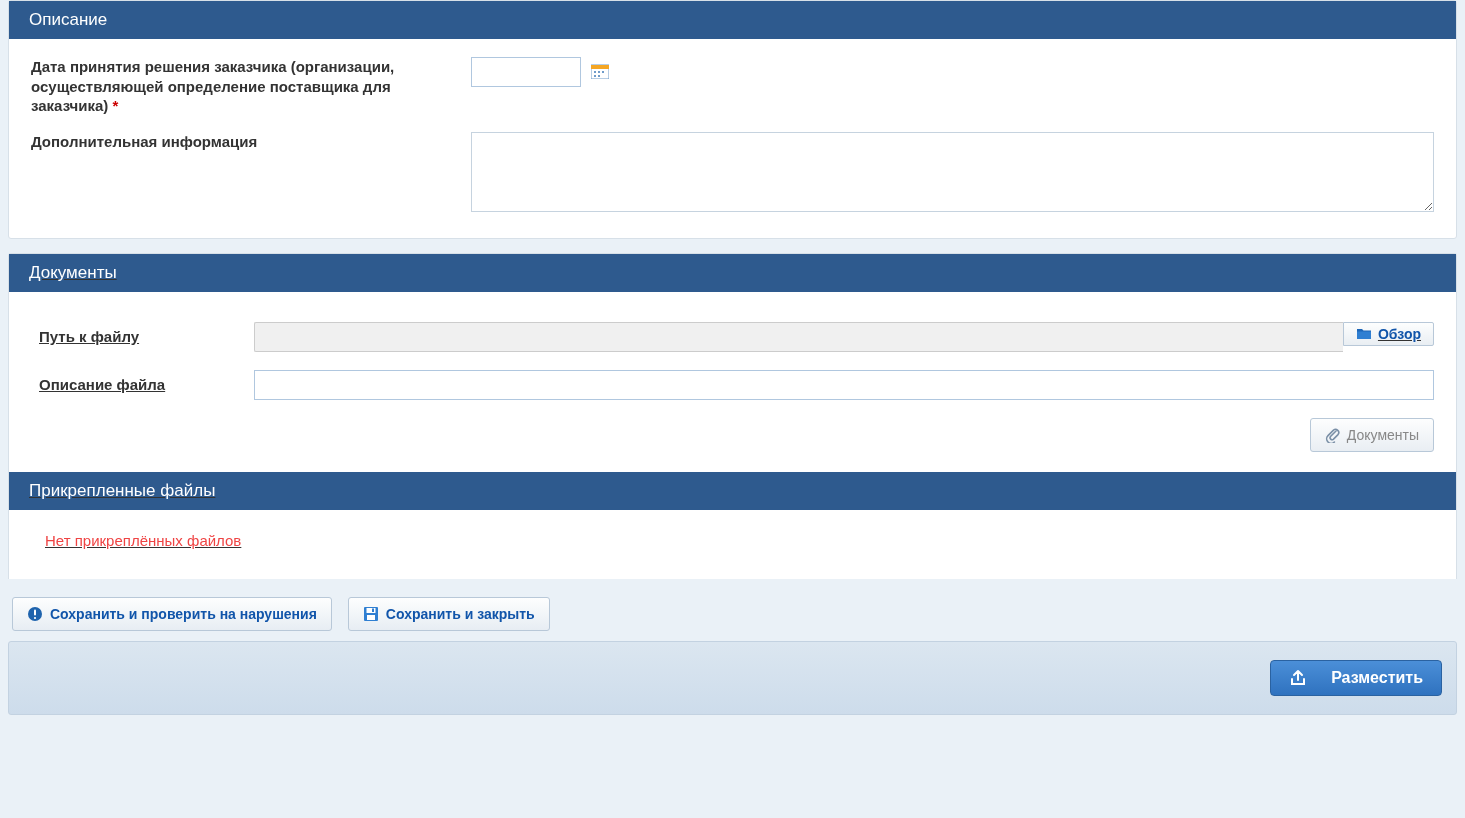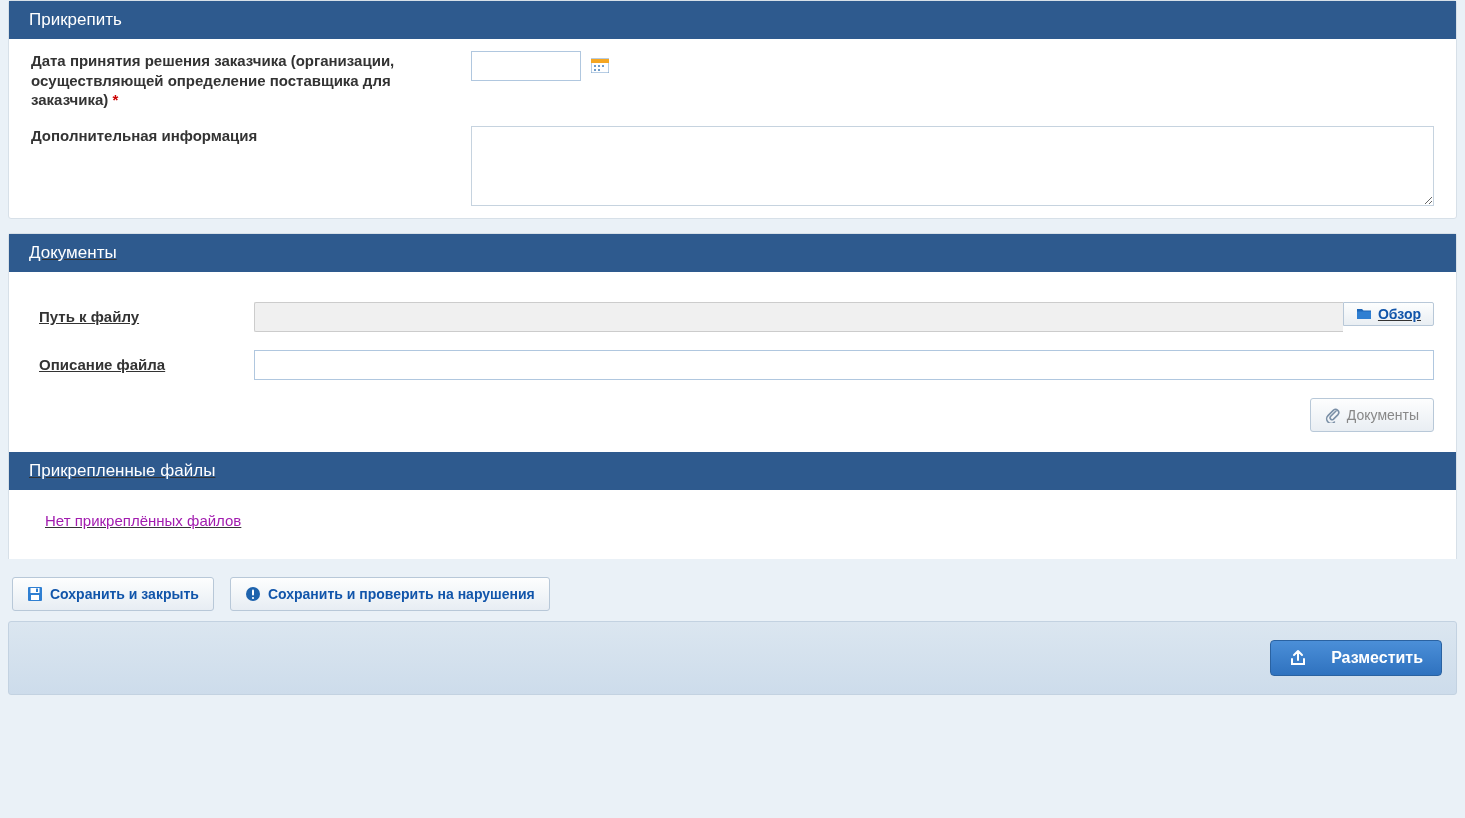--- a/index.html
+++ b/index.html
@@ -17,29 +17,29 @@
     margin-bottom: 14px;
   }
   .panel-header {
     background: #2e5a8e;
     color: #fff;
     padding: 9px 20px;
     font-size: 17px;
     font-weight: 400;
   }
   .panel-body {
-    padding: 12px 22px;
+    padding: 18px 22px;
     border-radius: 20px;
   }
   .form-row {
     display: flex;
     align-items: flex-start;
     margin-bottom: 16px;
   }
-  .form-row:last-child { margin-bottom: 0; }
+  .form-row:last-child { margin-bottom: 8px; }
   .form-label {
     width: 440px;
     flex-shrink: 0;
     font-weight: 700;
     color: #333;
     font-size: 15px;
     line-height: 1.3;
   }
   .req { color: #c00; font-weight: 700; }
   .form-control-area { flex: 1; display: flex; align-items: flex-start; gap: 10px; }
@@ -116,21 +116,21 @@
     border-radius: 3px;
     padding: 0 14px;
     color: #888;
     font-size: 14px;
     cursor: pointer;
     display: inline-flex;
     align-items: center;
     gap: 6px;
     font-family: inherit;
   }
-  .attached-empty { padding: 22px 24px 30px 36px; font-size: 15px; color: #a21caf; }
+  .attached-empty { padding: 22px 24px 30px 36px; font-size: 15px; color: #ef4444; }
 
   
   .action-bar { display: flex; gap: 16px; margin: 4px 0 10px 4px; }
   .action-btn {
     height: 34px;
     background: linear-gradient(#fdfefe,#e7edf3);
     border: 1px solid #b8c8d8;
     border-radius: 3px;
     padding: 0 14px;
     color: #1155aa;
@@ -166,21 +166,21 @@
     align-items: center;
     gap: 24px;
     font-family: inherit;
   }
   svg { display: block; }
 </style>
 </head>
 <body>
 
 <div class="panel">
-  <div class="panel-header">Прикрепить</div>
+  <div class="panel-header">Описание</div>
   <div class="panel-body">
 
     <div class="form-row">
       <div class="form-label">
         <span>Дата принятия решения заказчика (организации, осуществляющей определение поставщика для заказчика)</span>
         <span class="req">*</span>
       </div>
       <div class="form-control-area">
         <input type="text" class="date-input" value="" style="">
         <span class="cal-icon">
@@ -248,38 +248,38 @@
   <div class="panel-header">Прикрепленные файлы</div>
   <div class="attached-empty">Нет прикреплённых файлов</div>
 </div>
 
 <div style="height:14px"></div>
 
 <div class="action-bar">
   <button class="action-btn">
     <span>
       <svg width="16" height="16" viewBox="0 0 16 16">
+        <circle cx="8" cy="8" r="7" fill="#1e63ad"></circle>
+        <rect x="7" y="3.5" width="2" height="6" rx="1" fill="#fff"></rect>
+        <circle cx="8" cy="12" r="1.1" fill="#fff"></circle>
+      </svg>
+    </span>
+    <span>Сохранить и проверить на нарушения</span>
+  </button>
+
+  <button class="action-btn">
+    <span>
+      <svg width="16" height="16" viewBox="0 0 16 16">
         <rect x="1" y="1" width="14" height="14" rx="1" fill="#2f7fd2"></rect>
         <rect x="3.5" y="2" width="9" height="5" fill="#fff"></rect>
         <rect x="4" y="9" width="8" height="5" fill="#fff"></rect>
         <rect x="9" y="2.5" width="2" height="3.5" fill="#2f7fd2"></rect>
       </svg>
     </span>
     <span>Сохранить и закрыть</span>
-  </button>
-
-  <button class="action-btn">
-    <span>
-      <svg width="16" height="16" viewBox="0 0 16 16">
-        <circle cx="8" cy="8" r="7" fill="#1e63ad"></circle>
-        <rect x="7" y="3.5" width="2" height="6" rx="1" fill="#fff"></rect>
-        <circle cx="8" cy="12" r="1.1" fill="#fff"></circle>
-      </svg>
-    </span>
-    <span>Сохранить и проверить на нарушения</span>
   </button>
 </div>
 
 <div class="publish-bar">
   <button class="publish-btn">
     <span>
       <svg width="18" height="18" viewBox="0 0 18 18">
         <path d="M3 10 L3 15 L15 15 L15 10" fill="none" stroke="#fff" stroke-width="2" stroke-linecap="round"></path>
         <path d="M9 2 L9 11 M5 6 L9 2 L13 6" fill="none" stroke="#fff" stroke-width="2" stroke-linecap="round" stroke-linejoin="round"></path>
       </svg>

